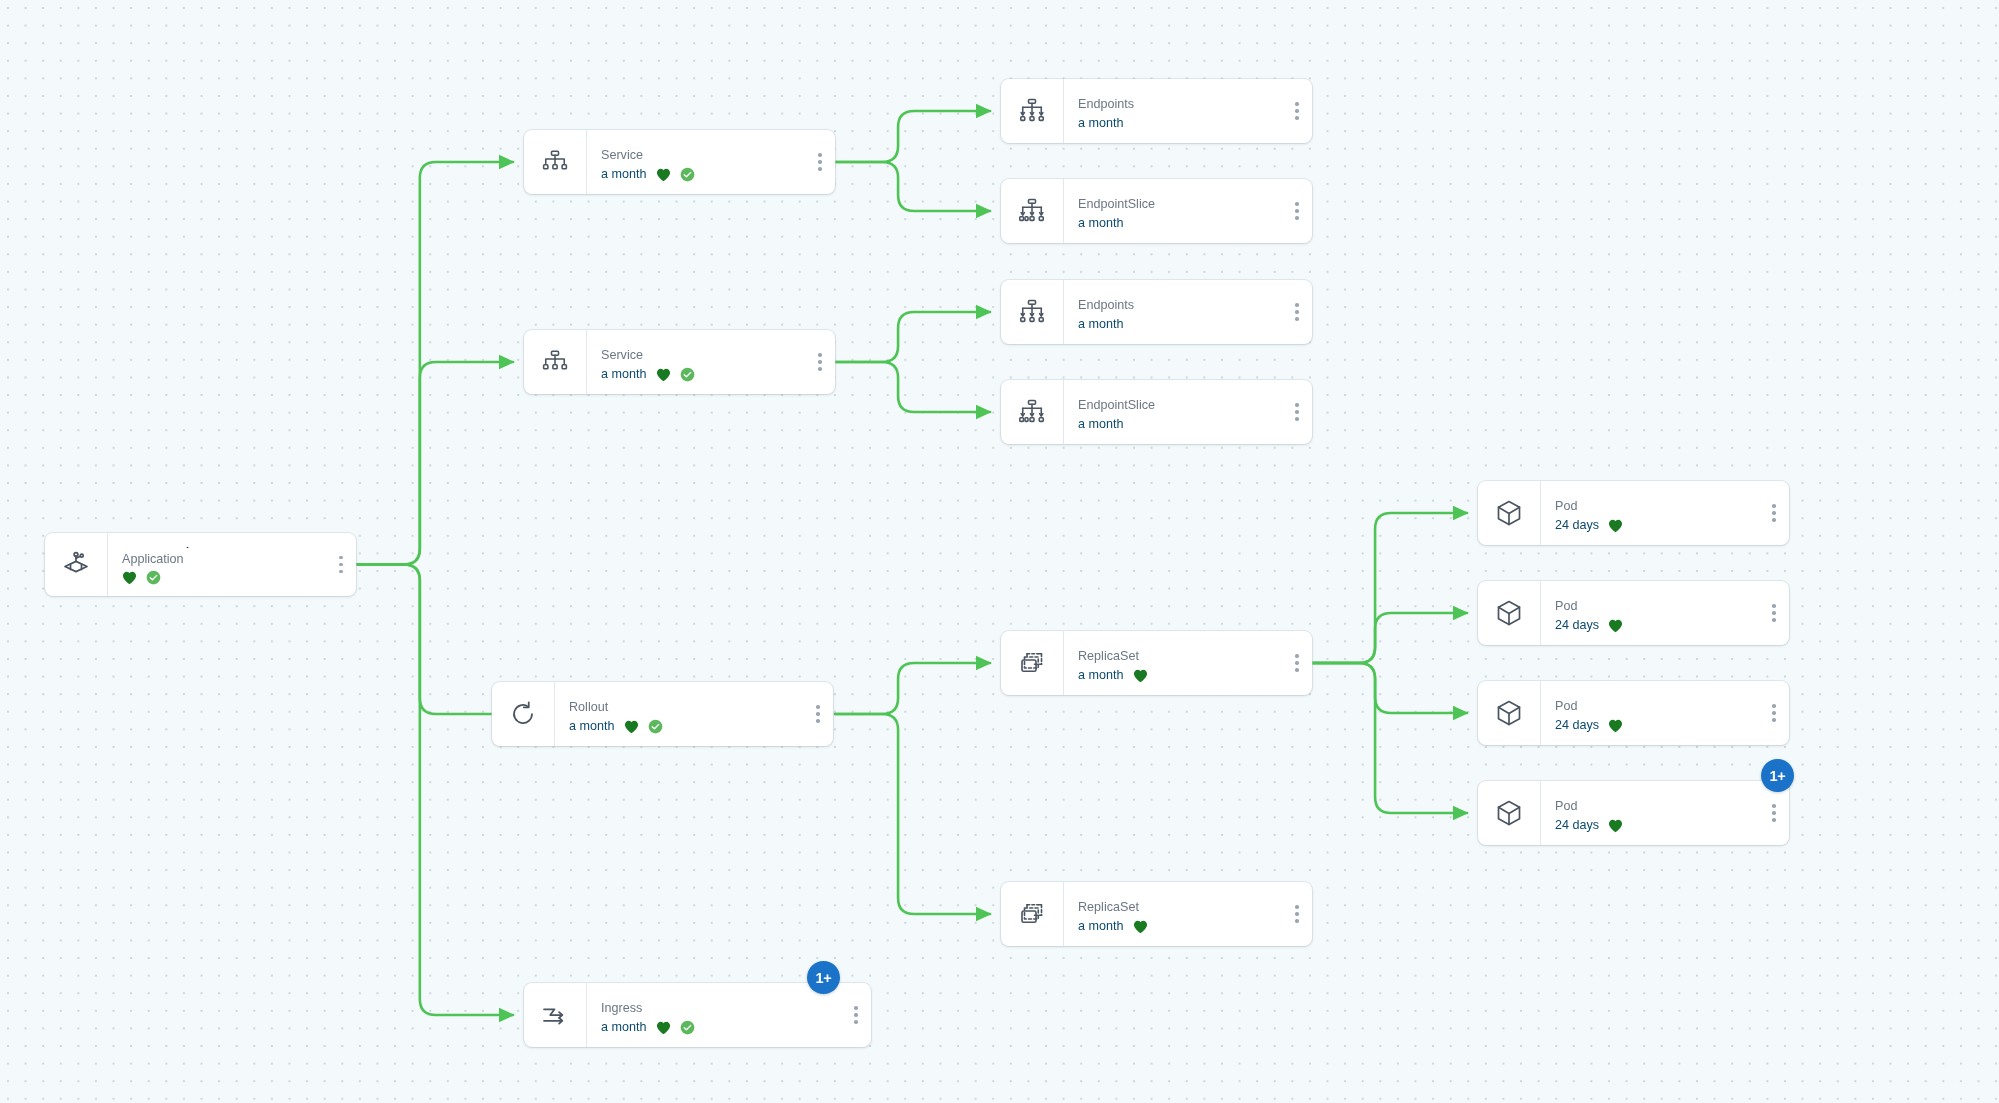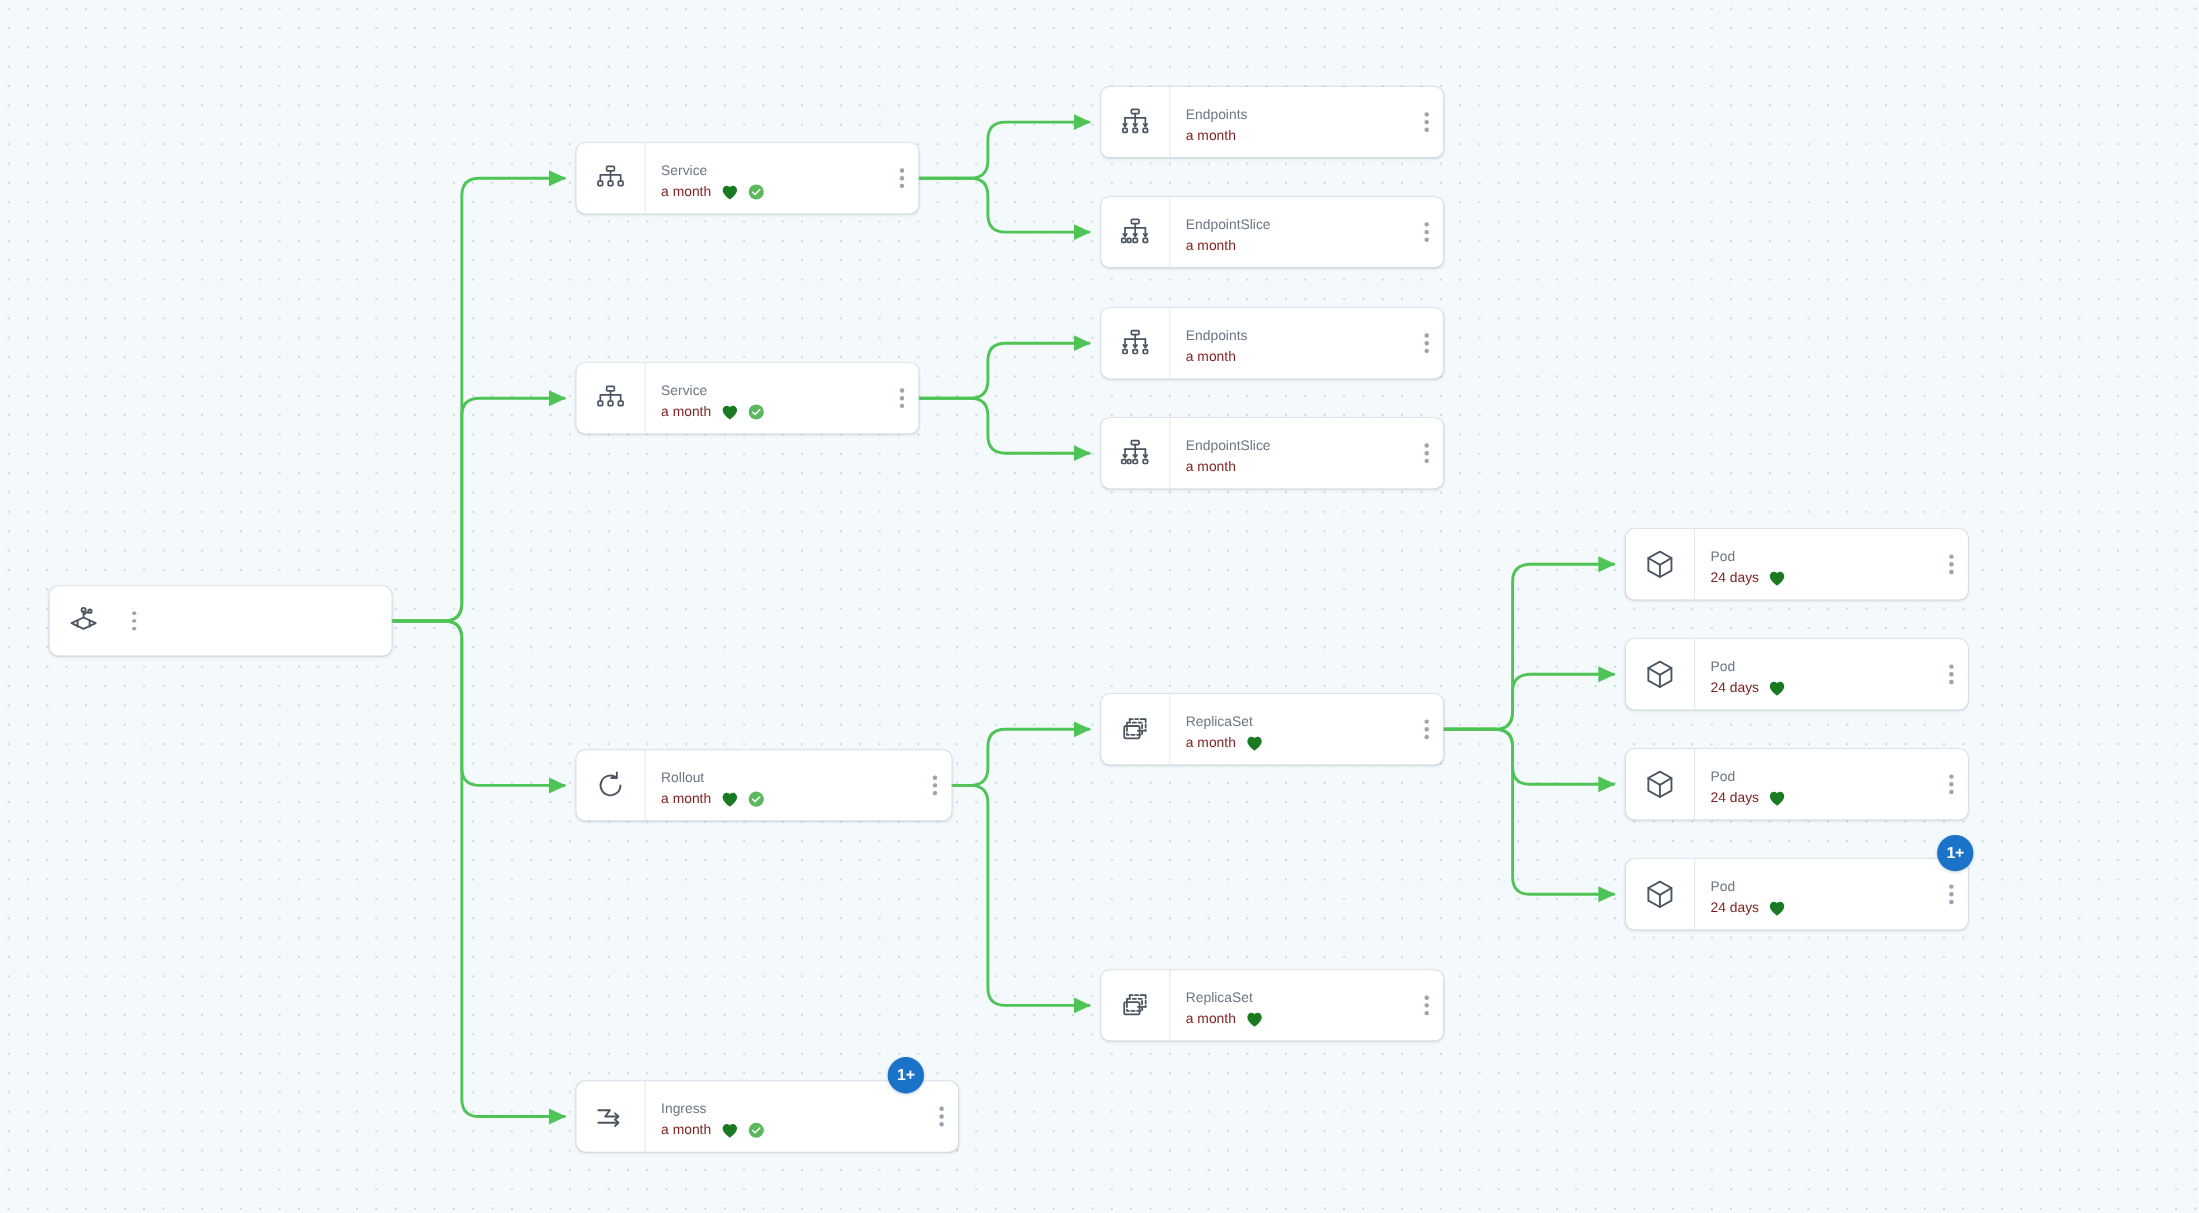--- a/index.html
+++ b/index.html
@@ -82,21 +82,21 @@
   }
   .node-meta {
     display: flex;
     align-items: center;
     gap: 9px;
     margin-top: 1px;
     height: 17px;
   }
   .node-age {
     font-size: 12.6px;
-    color: #7f1d1d;
+    color: #0c4a6e;
     line-height: 1.35;
     white-space: nowrap;
   }
   .kebab {
     width: 30px;
     min-width: 30px;
     display: flex;
     flex-direction: column;
     align-items: center;
     justify-content: center;
@@ -162,20 +162,33 @@
           <svg width="30" height="30" viewBox="0 0 24 24" fill="none" stroke="#4a5561" stroke-width="1.35" stroke-linecap="round" stroke-linejoin="round">
       <path d="M3.2 13.2 L12 9.1 L20.8 13.2 L12 17.3 Z"></path>
       <path d="M12 9.1 L12 4.6"></path>
       <circle cx="12" cy="3.6" r="1.5"></circle>
       <path d="M12 6.6 L15.6 5.0"></path>
       <circle cx="16.6" cy="4.5" r="1.2"></circle>
       <path d="M7.6 11.2 L7.6 15.6"></path>
       <path d="M16.4 11.2 L16.4 15.6"></path>
     </svg>
         </div>
+        <div class="node-body">
+          <div class="node-title">canary-demo</div>
+          <div class="node-kind">Application</div>
+          <div class="node-meta">
+            <svg class="heart" viewBox="0 0 24 22">
+  <path d="M12 21 C12 21 1.5 14.2 1.5 7.4 C1.5 3.7 4.3 1 7.7 1 C9.9 1 11.3 2.2 12 3.3 C12.7 2.2 14.1 1 16.3 1 C19.7 1 22.5 3.7 22.5 7.4 C22.5 14.2 12 21 12 21 Z" fill="#1a7a22"></path>
+</svg>
+            <svg class="check" viewBox="0 0 24 24">
+  <circle cx="12" cy="12" r="11" fill="#5cb85c"></circle>
+  <path d="M6.8 12.3 L10.3 15.6 L17.2 8.6" fill="none" stroke="#ffffff" stroke-width="2.1" stroke-linecap="round" stroke-linejoin="round"></path>
+</svg>
+          </div>
+        </div>
         <div class="kebab">
           <i></i>
           <i></i>
           <i></i>
         </div>
       </div>
       <div class="node" style="left: 524px; top: 130px; width: 311px; height: 64px;">
         <div class="node-icon">
           <svg width="30" height="30" viewBox="0 0 24 24" fill="none" stroke="#4a5561" stroke-width="1.25" stroke-linecap="round" stroke-linejoin="round">
       <rect x="9.2" y="3.4" width="5.6" height="3.2" rx="0.8"></rect>
@@ -232,21 +245,21 @@
   <path d="M6.8 12.3 L10.3 15.6 L17.2 8.6" fill="none" stroke="#ffffff" stroke-width="2.1" stroke-linecap="round" stroke-linejoin="round"></path>
 </svg>
           </div>
         </div>
         <div class="kebab">
           <i></i>
           <i></i>
           <i></i>
         </div>
       </div>
-      <div class="node" style="left: 524px; top: 682px; width: 341px; height: 64px;">
+      <div class="node" style="left: 492px; top: 682px; width: 341px; height: 64px;">
         <div class="node-icon">
           <svg width="30" height="30" viewBox="0 0 24 24" fill="none" stroke="#4a5561" stroke-width="1.4" stroke-linecap="round" stroke-linejoin="round">
       <path d="M19.2 12 A7.2 7.2 0 1 1 16.1 6.1"></path>
       <path d="M16.6 2.6 L16.6 6.6 L12.6 6.6"></path>
     </svg>
         </div>
         <div class="node-body">
           <div class="node-title">canary-demo</div>
           <div class="node-kind">Rollout</div>
           <div class="node-meta">

